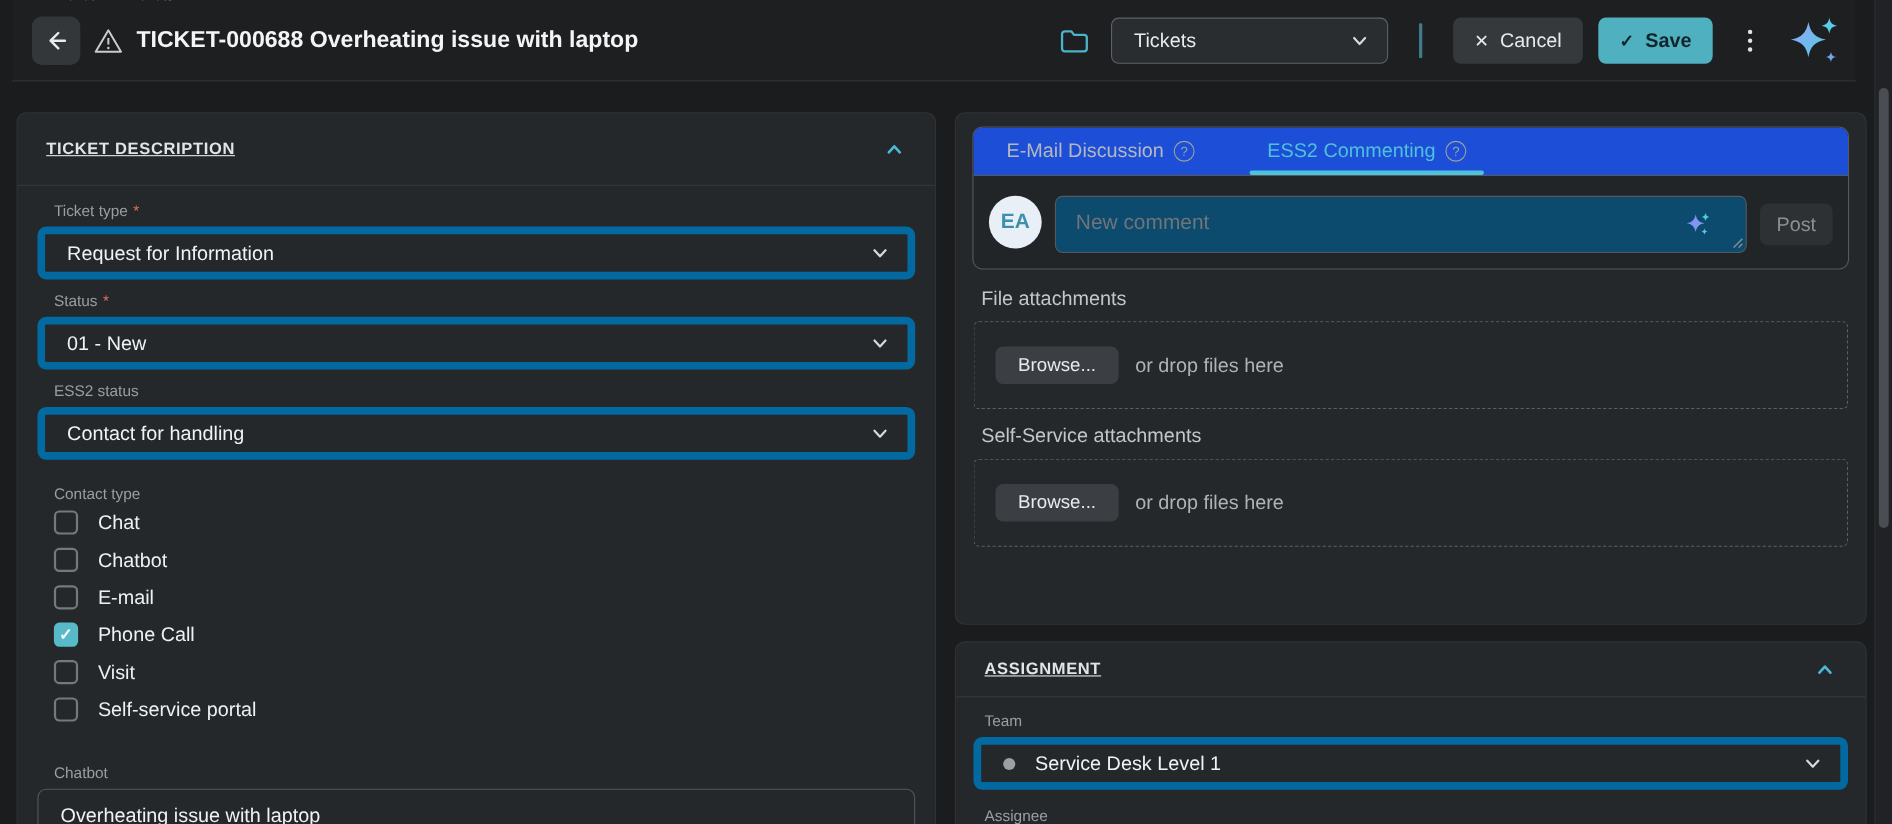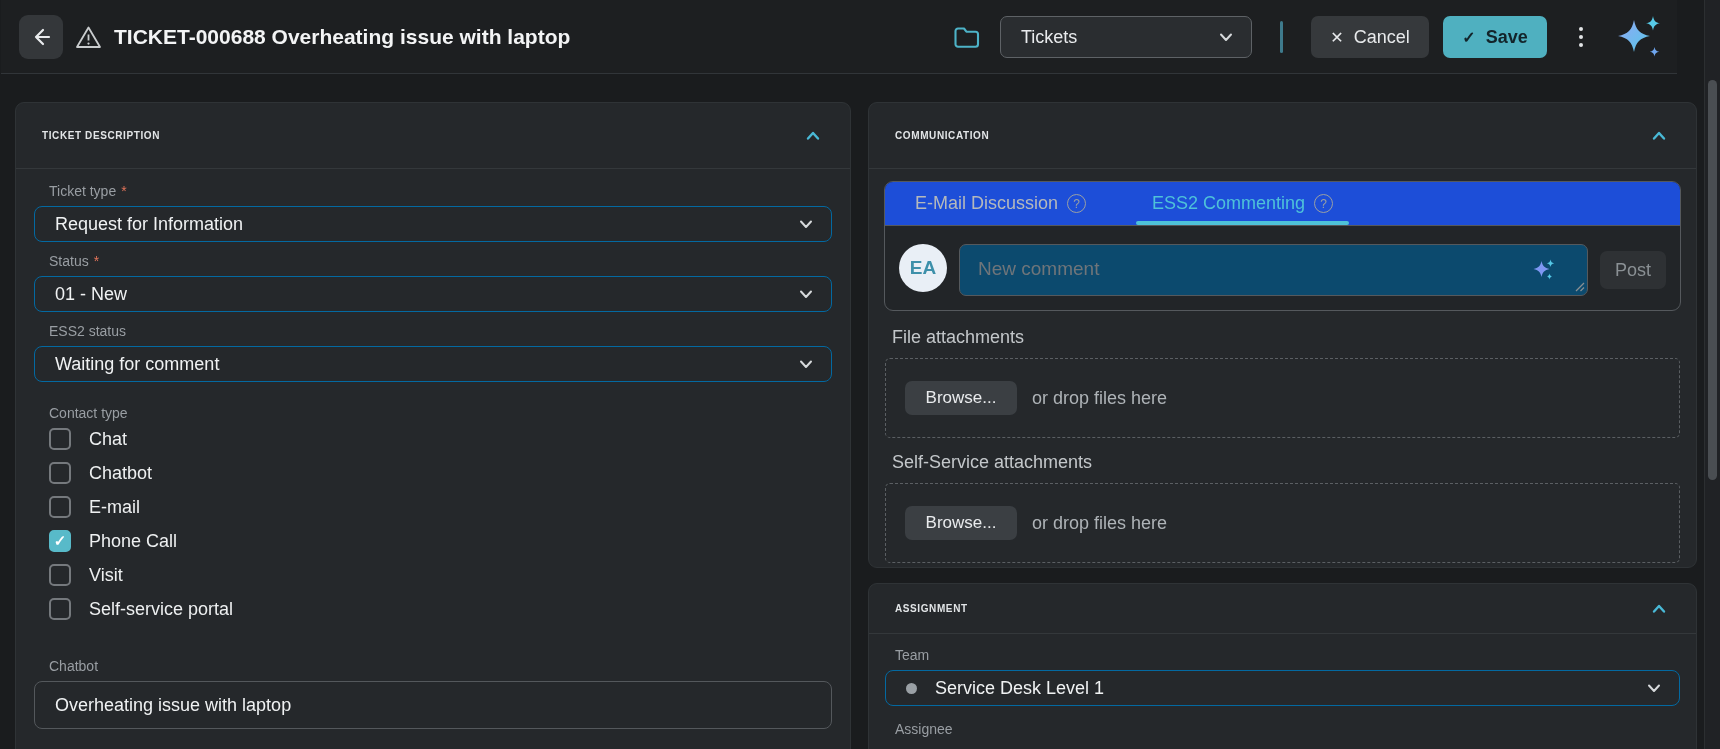--- a/index.html
+++ b/index.html
@@ -5,21 +5,21 @@
   * { box-sizing: border-box; }
   html, body { margin: 0; padding: 0; background: #101113; }
   body { font-family: "Liberation Sans", sans-serif; }
   #page {
     position: relative; width: 1720px; height: 749px;
     background: #1a1c1e; overflow: hidden; color: #ecf0f2;
   }
 
   
   #topbar {
-    position: absolute; top: 0; left: 1px; width: 1676px; height: 74px;
+    position: absolute; top: 0; left: 11px; width: 1676px; height: 74px;
     background: #1d1f21; border-bottom: 1px solid #313539;
   }
   .breadcrumb-clip { position: absolute; top: 0; left: 38px; height: 5px; overflow: hidden; }
   .breadcrumb { display: flex; gap: 12px; font-size: 14px; color: #cfd2d4; margin-top: -13px; }
   .breadcrumb .sep { color: #85898d; }
   .topbar-row {
     position: absolute; top: 0; left: 0; right: 0; height: 74px;
     display: flex; align-items: center; padding: 0 14px 0 18px;
   }
   .back-btn {
@@ -44,34 +44,34 @@
   .btn-save .check-icon::after { content: "\2713"; font-size: 16px; color: #13242a; font-weight: bold; }
   .kebab { margin-left: 22px; width: 24px; height: 42px; display: flex; flex-direction: column;
            align-items: center; justify-content: center; gap: 4px; cursor: pointer; flex: 0 0 auto; }
   .kebab i { width: 4px; height: 4px; border-radius: 50%; background: #e2e4e6; }
   .ai-sparkle { margin-left: 22px; flex: 0 0 auto; display: flex; cursor: pointer; }
 
   
   .card { position: absolute; background: #25282b; border: 1px solid #2f3336; border-radius: 9px; }
   .card-header { height: 66px; display: flex; align-items: center; padding: 0 24px 0 26px;
                  border-bottom: 1px solid #34383b; }
-  .card-title { flex: 1; font-size: 10px; font-weight: bold; letter-spacing: 0.6px; color: #e2e5e7; }
+  .card-title { flex: 1; font-size: 15px; font-weight: bold; letter-spacing: 0.6px; color: #e2e5e7; text-decoration: underline; }
   .collapse-btn { cursor: pointer; display: flex; padding: 4px; }
 
   #left-card  { left: 15px;  top: 102px; width: 836px; height: 700px; }
   #comm-card  { left: 868px; top: 102px; width: 829px; height: 466px; }
   #asgn-card  { left: 868px; top: 583px; width: 829px; height: 200px; }
 
   
   .form-body { padding: 14px 18px 0 18px; }
   .field-label { font-size: 14px; color: #999ea3; margin: 0 0 7px 15px; display: flex; gap: 5px; }
   .field-label .star { display: none; color: #e0735a; }
   .field-label.required .star { display: inline; }
   .select {
-    height: 36px; border: 1px solid #0369a1; border-radius: 8px; background: #25282b;
+    height: 48px; border: 7px solid #0369a1; border-radius: 8px; background: #25282b;
     display: flex; align-items: center; padding: 0 16px 0 20px; cursor: pointer; margin-bottom: 11px;
   }
   .select .val { flex: 1; font-size: 18px; color: #f0f2f3; }
   .group-gap { height: 12px; }
   .check-row { display: flex; align-items: center; margin: 0 0 12px 15px; cursor: pointer; }
   .cb { width: 22px; height: 22px; border: 2px solid #75797d; border-radius: 5px; flex: 0 0 auto;
         display: flex; align-items: center; justify-content: center; background: transparent; }
   .check-row.checked .cb { background: #58bac9; border-color: #58bac9; }
   .check-row.checked .cb::after { content: "\2713"; color: #ffffff; font-size: 15px; font-weight: bold; }
   .cb-label { margin-left: 18px; font-size: 18px; color: #eef0f1; }
@@ -243,21 +243,21 @@
           <svg width="18" height="18" viewBox="0 0 18 18">
               <polyline points="4,6.5 9,12 14,6.5" stroke="#d6d9db" stroke-width="2" fill="none" stroke-linecap="round" stroke-linejoin="round"></polyline>
             </svg>
         </span>
       </div>
 
       <div class="field-label">
         <span>ESS2 status</span>
       </div>
       <div class="select">
-        <span class="val">Waiting for comment</span>
+        <span class="val">Contact for handling</span>
         <span>
           <svg width="18" height="18" viewBox="0 0 18 18">
               <polyline points="4,6.5 9,12 14,6.5" stroke="#d6d9db" stroke-width="2" fill="none" stroke-linecap="round" stroke-linejoin="round"></polyline>
             </svg>
         </span>
       </div>
 
       <div class="group-gap"></div>
       <div class="field-label">
         <span>Contact type</span>
@@ -290,30 +290,20 @@
 
       <div style="height:26px"></div>
       <div class="field-label">
         <span>Chatbot</span>
       </div>
       <input class="text-input" type="text" value="Overheating issue with laptop" style="">
     </div>
   </div>
 
   <div id="comm-card" class="card">
-    <div class="card-header">
-      <span class="card-title">COMMUNICATION</span>
-      <span class="collapse-btn">
-        <span>
-          <svg width="18" height="18" viewBox="0 0 18 18">
-              <polyline points="4,11.5 9,6 14,11.5" stroke="#49b9d6" stroke-width="2.4" fill="none" stroke-linecap="round" stroke-linejoin="round"></polyline>
-            </svg>
-        </span>
-      </span>
-    </div>
 
     <div class="tab-container">
       <div class="tab-strip">
         <div class="tab">
           <span>E-Mail Discussion</span>
           <span class="help-icon"></span>
         </div>
         <div class="tab active">
           <span>ESS2 Commenting</span>
           <span class="help-icon"></span>

